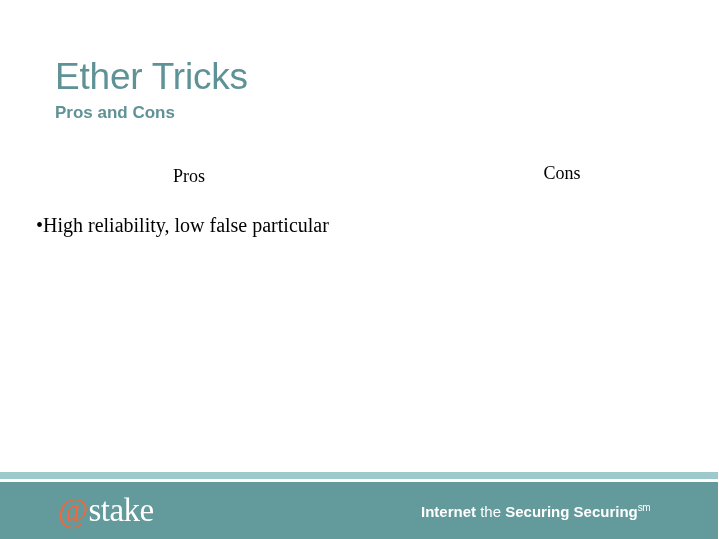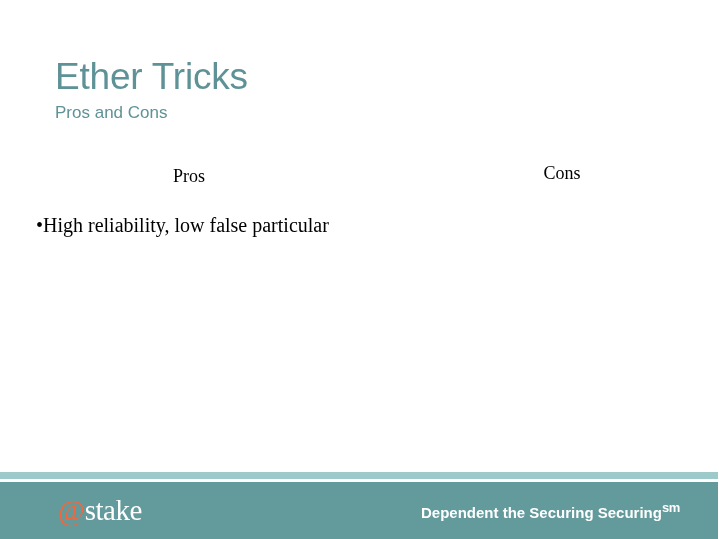--- a/index.html
+++ b/index.html
@@ -32,21 +32,21 @@
     font-weight: normal;
     color: #5f9296;
     letter-spacing: -0.2px;
     margin: 0;
     white-space: nowrap;
   }
   #slide-subtitle {
     font-family: "Liberation Sans", sans-serif;
     font-size: 17px;
     line-height: 22px;
-    font-weight: normal;
+    font-weight: bold;
     color: #5f9296;
     margin: 0;
     padding-top: 4px;
     white-space: nowrap;
   }
 
   
   #columns {
     position: absolute;
     left: 0;
@@ -132,21 +132,21 @@
     top: 482px;
     width: 719px;
     height: 57px;
     background: #639a9c;
   }
   #logo {
     position: absolute;
     left: 58px;
     top: 489px;
     font-family: "Liberation Serif", serif;
-    font-size: 29px;
+    font-size: 33px;
     line-height: 42px;
     white-space: nowrap;
   }
   #logo .logo-at {
     color: #f4663c;
   }
   #logo .logo-word {
     color: #ffffff;
     letter-spacing: -0.5px;
   }
@@ -157,25 +157,25 @@
     font-family: "Liberation Sans", sans-serif;
     font-size: 15px;
     line-height: 19px;
     color: #ffffff;
     white-space: nowrap;
   }
   #tagline .tag-strong {
     font-weight: bold;
   }
   #tagline .tag-light {
-    font-weight: bold;
+    font-weight: normal;
   }
   #tagline .tag-mark {
-    font-size: 13px;
-    font-weight: bold;
+    font-size: 10px;
+    font-weight: normal;
     vertical-align: super;
     letter-spacing: -0.5px;
   }
 </style>
 </head>
 <body>
 
 <div id="slide">
 
   <div id="title-block">
@@ -197,15 +197,15 @@
     </div>
 
   </div>
 
   <div id="footer-stripe"></div>
   <div id="footer-gap"></div>
   <div id="footer-bar"></div>
 
   <div id="logo"><span class="logo-at">@</span><span class="logo-word">stake</span></div>
 
-  <div id="tagline"><span class="tag-strong">Dependent</span> <span class="tag-light">the</span> <span class="tag-strong">Securing</span> <span class="tag-strong">Securing</span><span class="tag-mark">sm</span></div>
+  <div id="tagline"><span class="tag-strong">Internet</span> <span class="tag-light">the</span> <span class="tag-strong">Securing</span> <span class="tag-strong">Securing</span><span class="tag-mark">sm</span></div>
 
 </div>
 
 </body></html>

